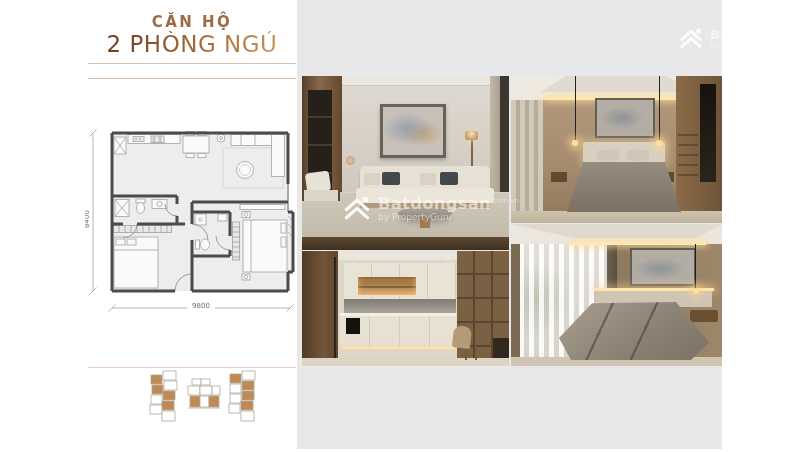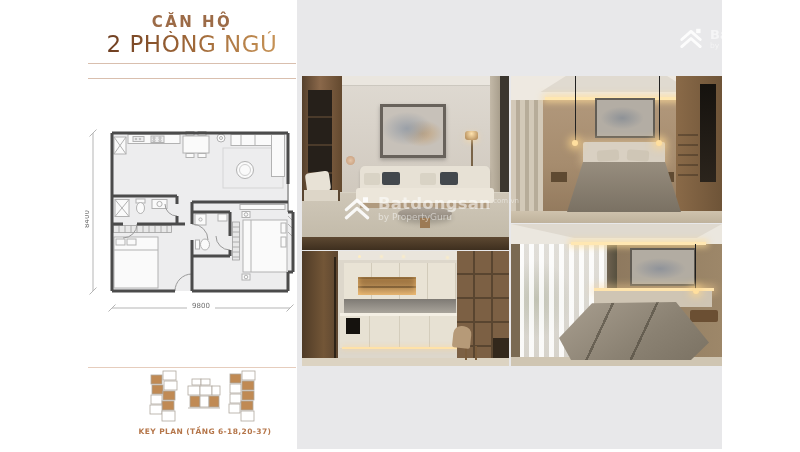--- a/index.html
+++ b/index.html
@@ -283,21 +283,20 @@
         <rect x="96" y="11" width="12" height="9" fill="#c08a54"></rect>
           <rect x="84" y="14" width="11" height="9" fill="#ffffff"></rect>
         <rect x="96" y="21" width="12" height="9" fill="#c08a54"></rect>
           <rect x="84" y="24" width="11" height="9" fill="#ffffff"></rect>
         <rect x="95" y="31" width="12" height="9" fill="#c08a54"></rect>
           <rect x="83" y="34" width="11" height="9" fill="#ffffff"></rect>
         <rect x="95" y="41" width="13" height="10" fill="#ffffff"></rect>
         <path d="M42,38 H74" fill="none"></path>
       </g>
     </svg>
-    <div class="kp-label">KEY PLAN (TẦNG 6-18,20-37)</div>
   </aside>
 
   <section class="canvas">
 
     <div class="ph ph-lr">
       <div class="lr-ceil"></div>
       <div class="lr-wood"></div>
       <div class="lr-wood-grid"></div>
       <div class="lr-art"></div>
       <div class="lr-lamp-pole"></div>

